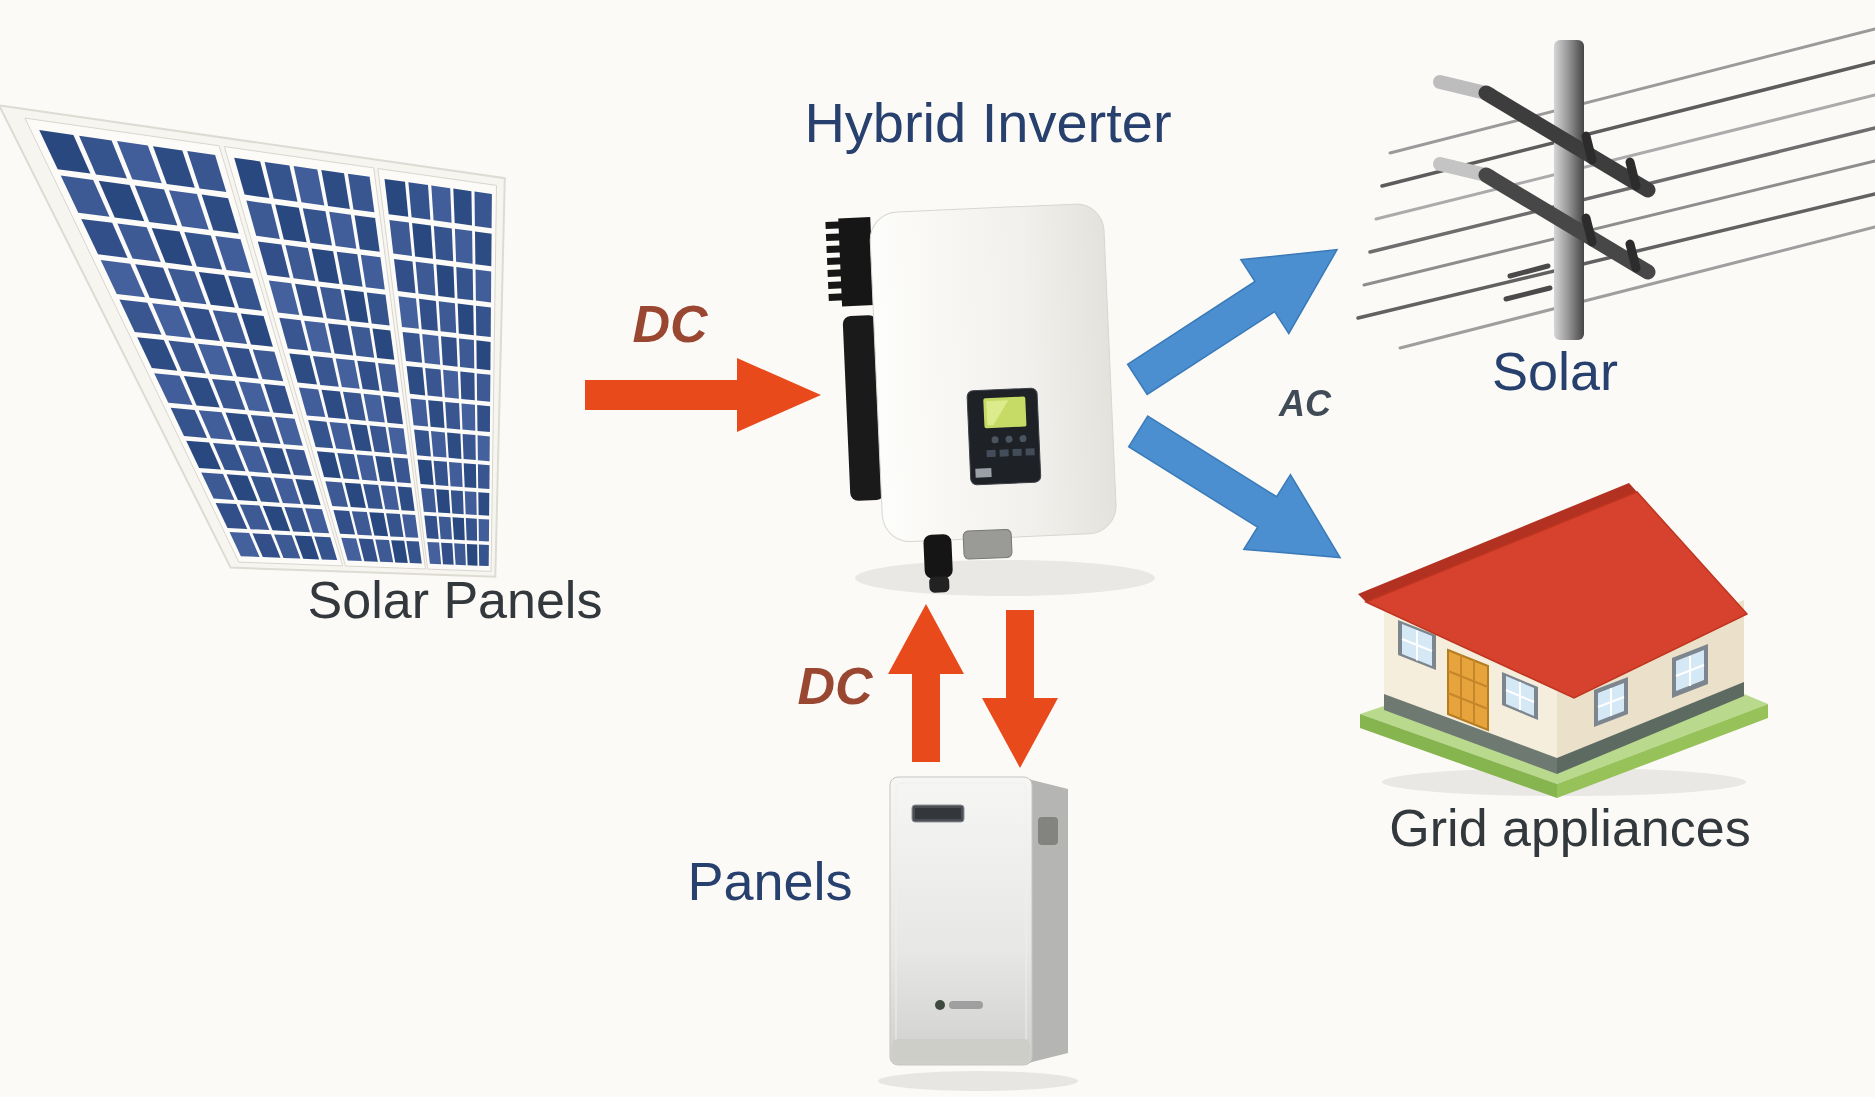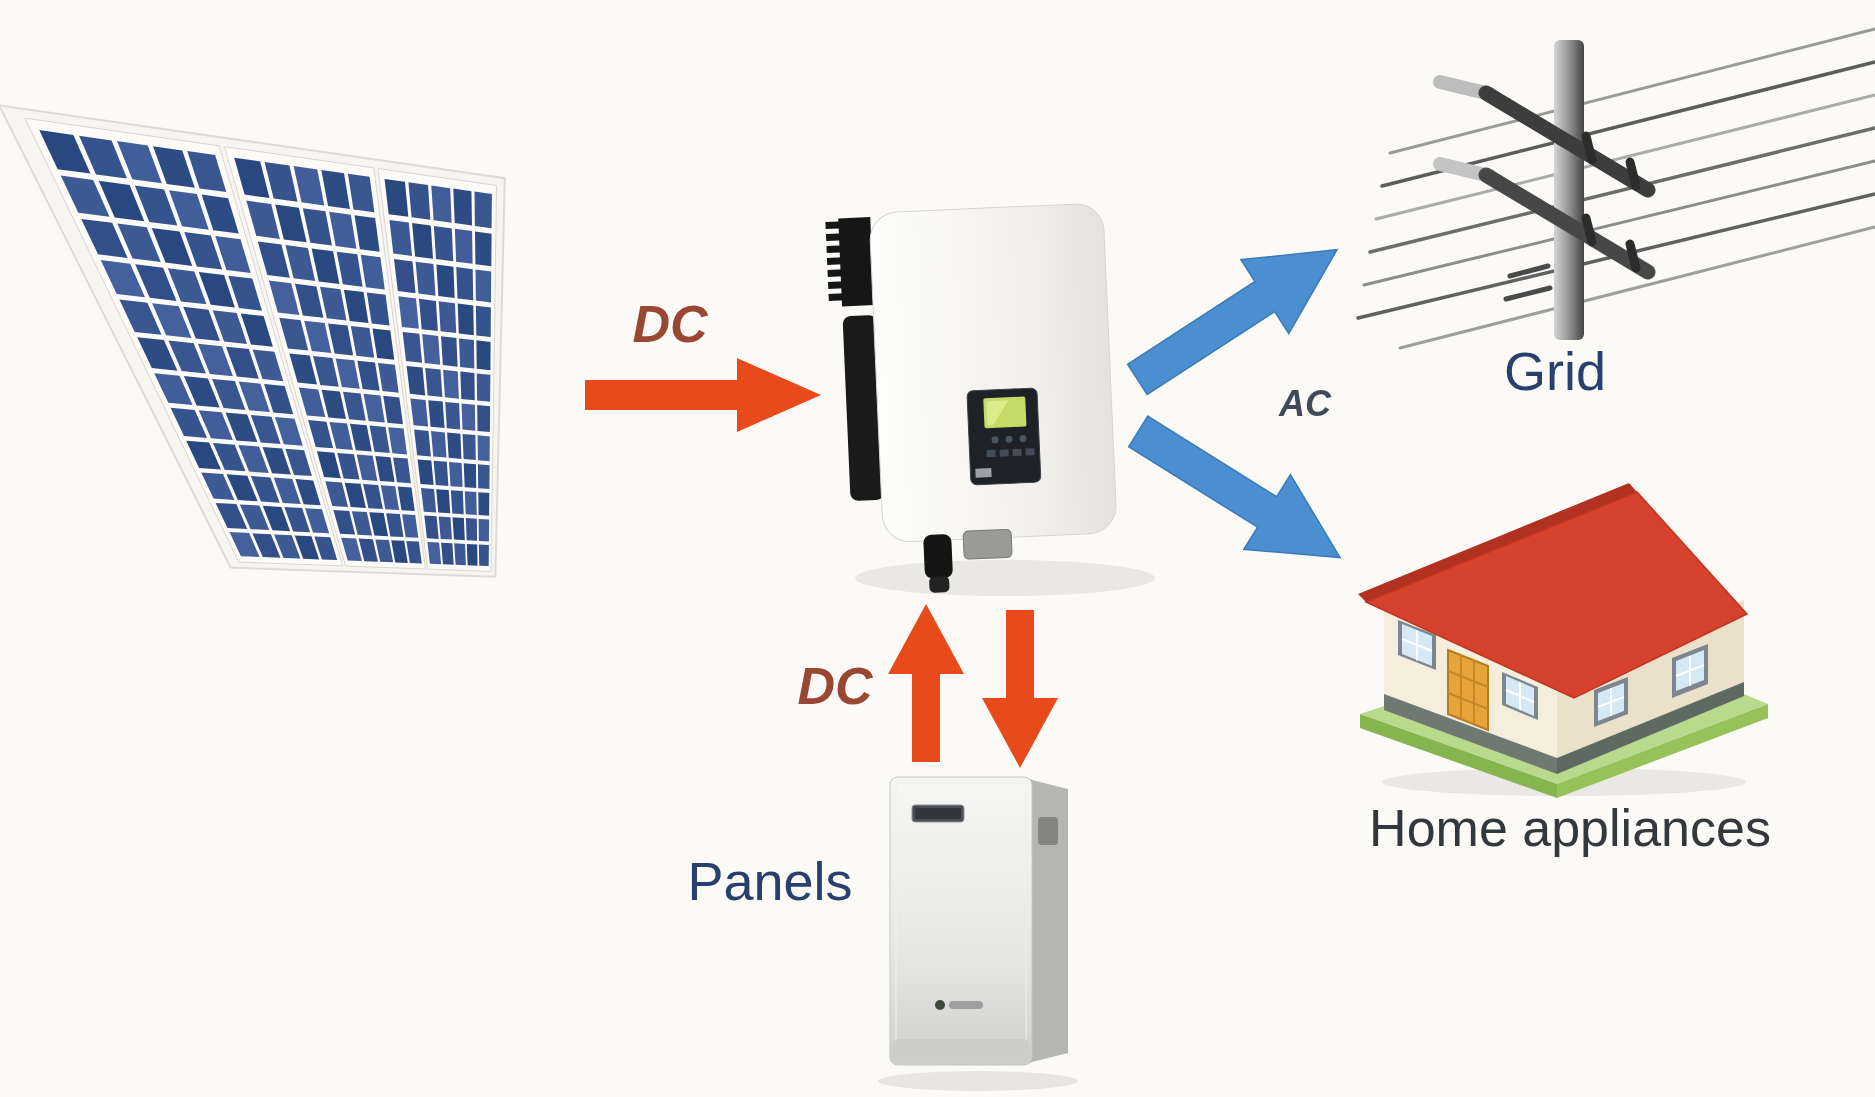--- a/index.html
+++ b/index.html
@@ -363,25 +363,27 @@
     <polygon points="24,0 52,0 52,88 76,88 38,158 0,88 24,88" fill="#e84a1c"></polygon>
   </svg>
 
   <svg class="abs" style="left:1118px;top:266px;transform:rotate(-33deg)" width="240" height="96" viewBox="0 0 240 96">
     <polygon stroke="#3a7ab8" stroke-width="1.5" points="0,30 152,30 152,4 238,48 152,92 152,66 0,66" fill="#4b8fd1"></polygon>
   </svg>
   <svg class="abs" style="left:1120px;top:447px;transform:rotate(32deg)" width="240" height="96" viewBox="0 0 240 96">
     <polygon stroke="#3a7ab8" stroke-width="1.5" points="0,30 152,30 152,4 238,48 152,92 152,66 0,66" fill="#4b8fd1"></polygon>
   </svg>
 
-
-
-  <div class="label label-blue" style="left:1450px;top:342px;width:210px;font-size:54px">Grid</div>
-
-  <div class="label label-dark" style="left:1350px;top:800px;width:440px;font-size:52px">Home appliances</div>
+  <div class="label label-blue" style="left:768px;top:92px;width:440px;font-size:56px">Hybrid Inverter</div>
+
+  <div class="label label-dark" style="left:290px;top:572px;width:330px;font-size:52px">Solar Panels</div>
+
+  <div class="label label-blue" style="left:1450px;top:342px;width:210px;font-size:54px">Solar</div>
+
+  <div class="label label-dark" style="left:1350px;top:800px;width:440px;font-size:52px">Grid appliances</div>
 
   <div class="label label-blue" style="left:655px;top:852px;width:230px;font-size:54px">Panels</div>
 
   <div class="label flow-label dc-text" style="left:600px;top:296px;width:140px;font-size:52px">DC</div>
 
   <div class="label flow-label ac-text" style="left:1240px;top:384px;width:130px;font-size:36px">AC</div>
 
   <div class="label flow-label dc-text" style="left:770px;top:658px;width:130px;font-size:52px">DC</div>
 
 </div>

